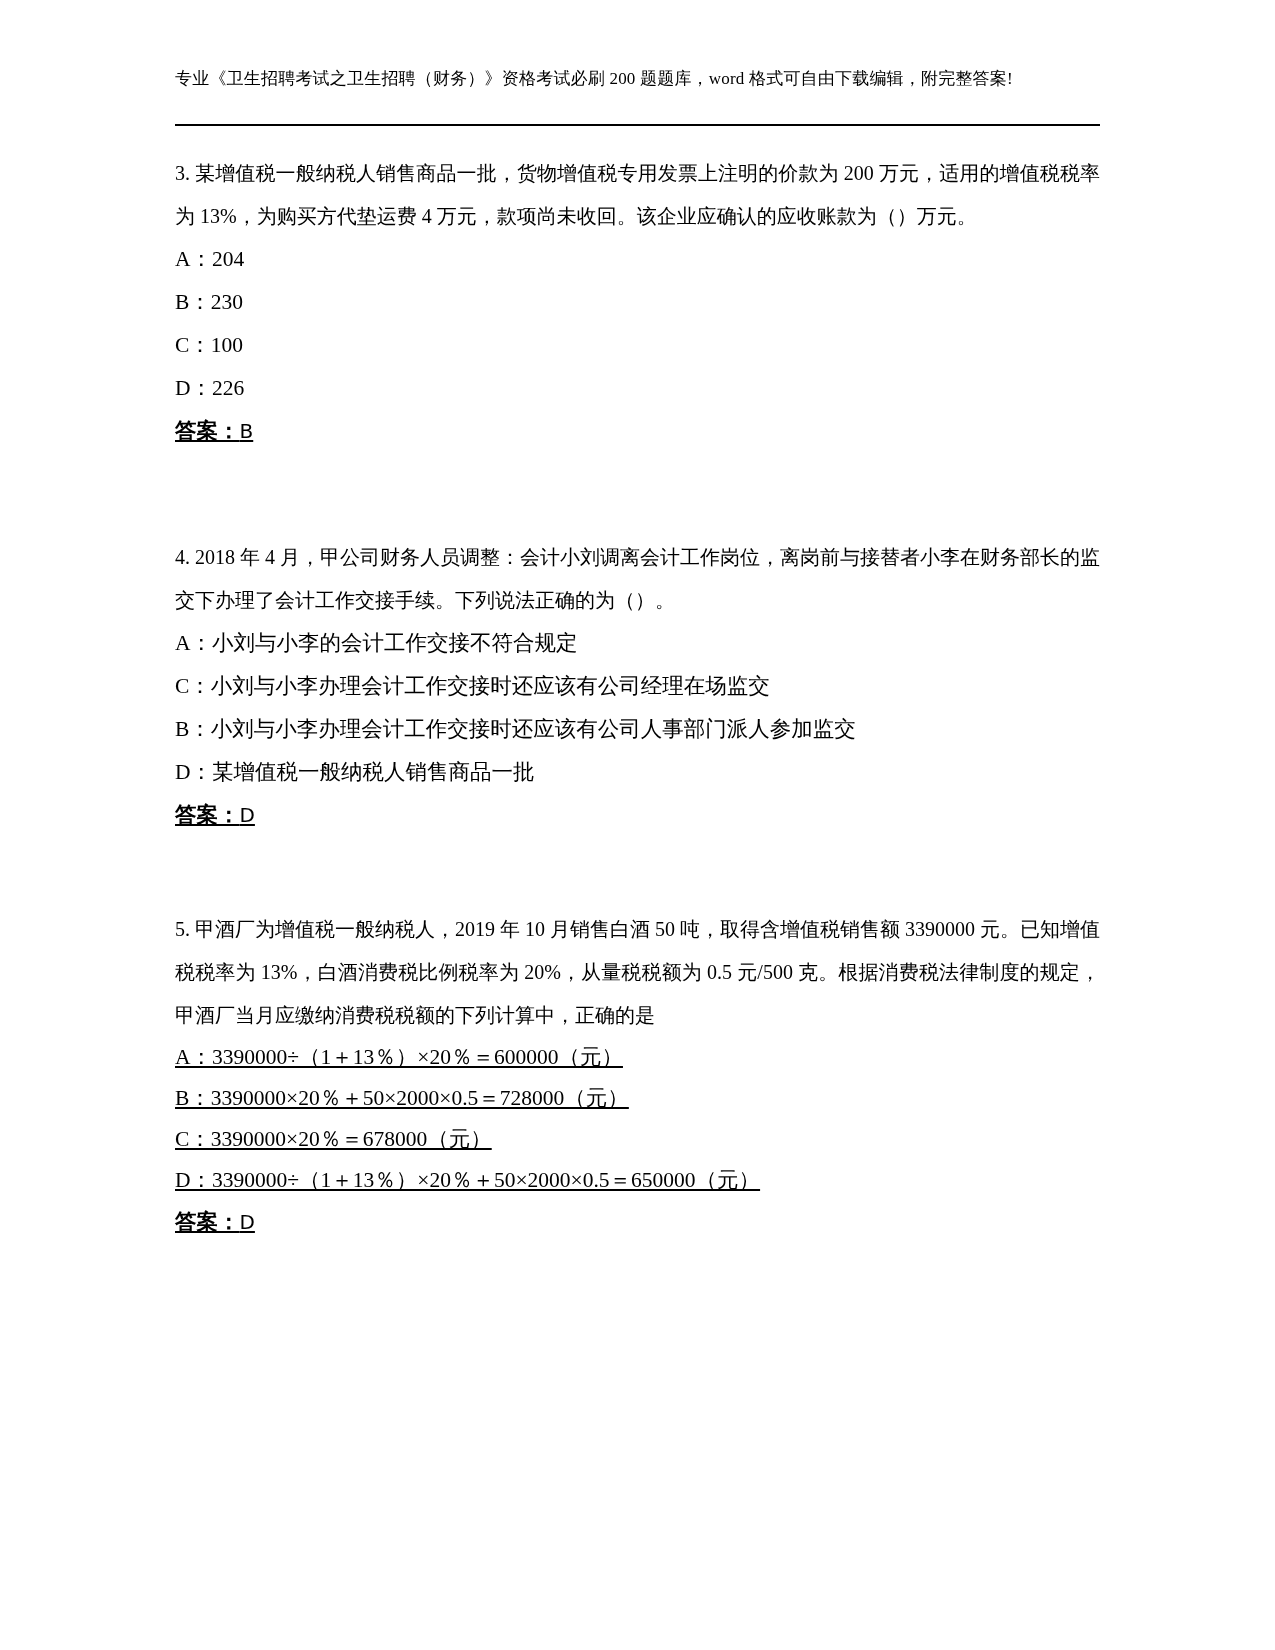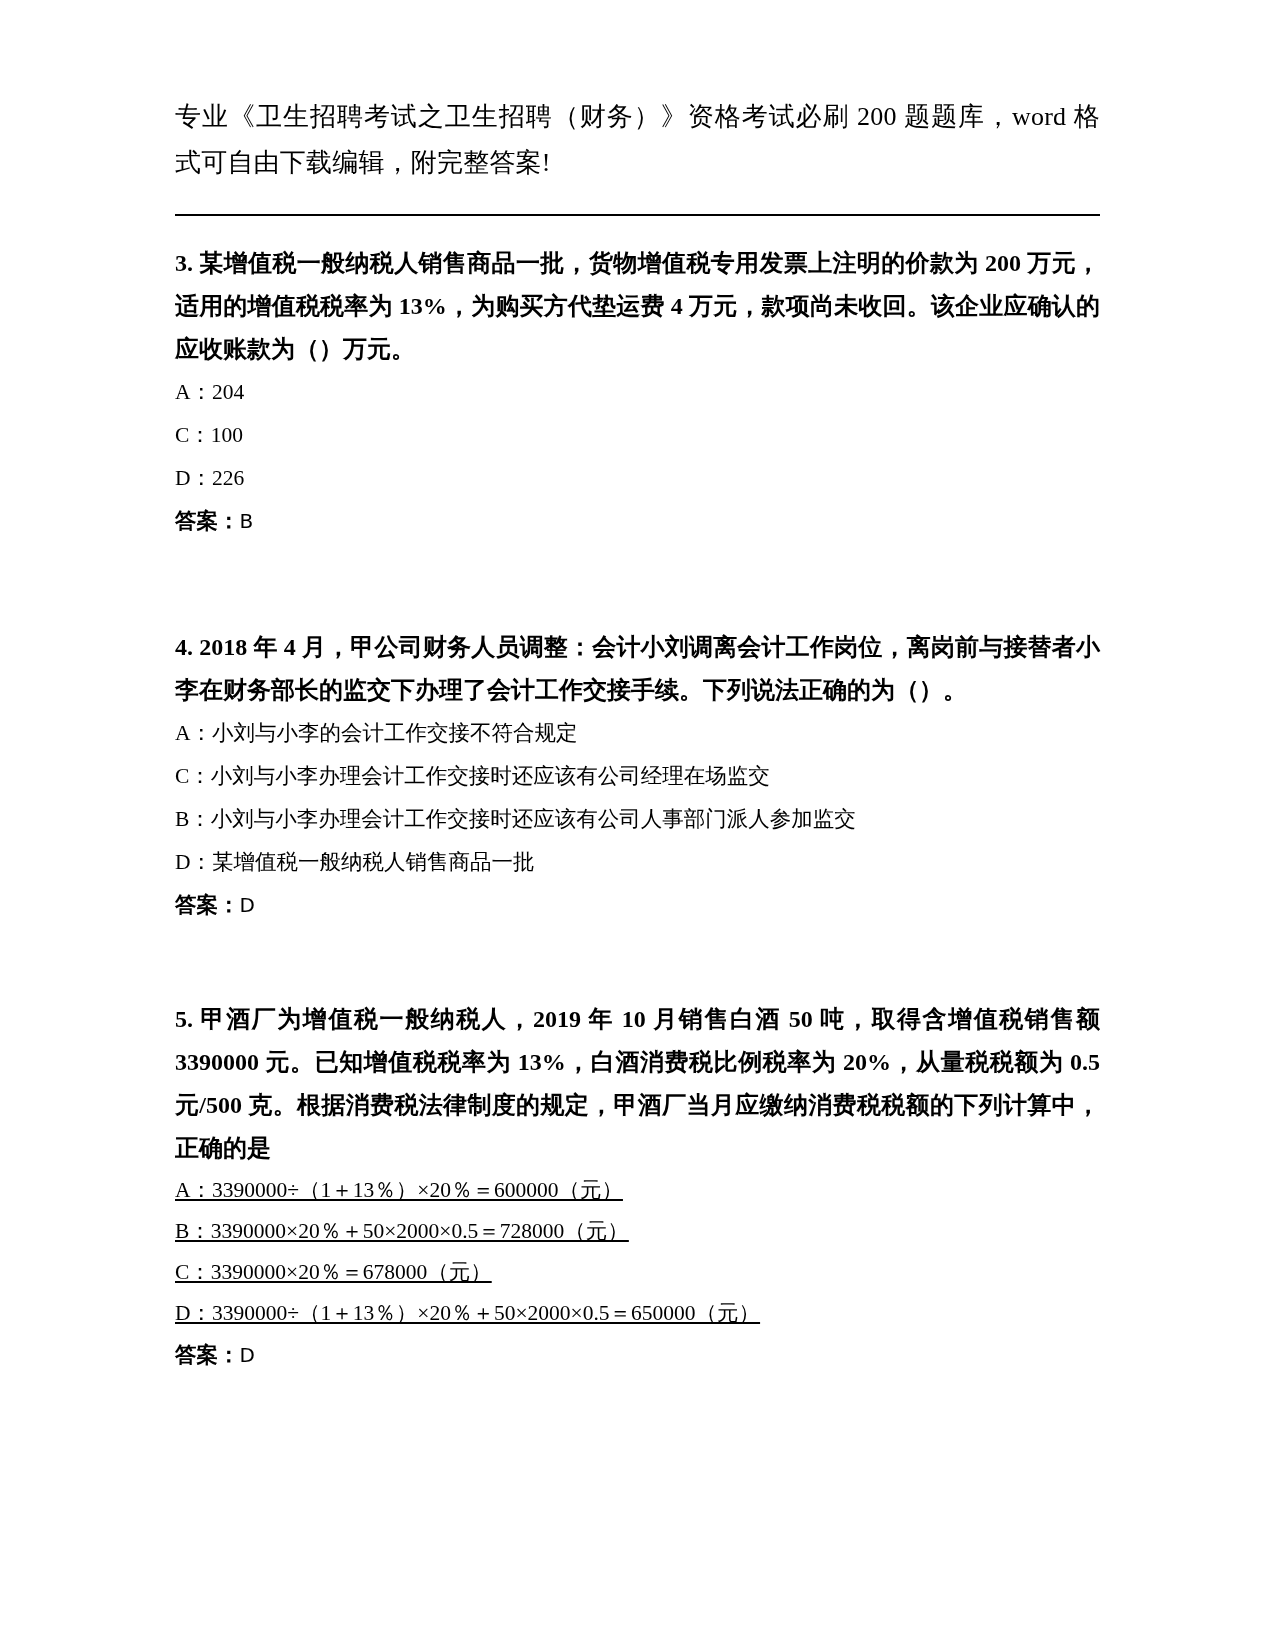--- a/index.html
+++ b/index.html
@@ -14,54 +14,53 @@
     color: #000000;
   }
   .page {
     position: relative;
     width: 1275px;
     height: 1650px;
     box-sizing: border-box;
     padding: 62px 175px 0 175px;
   }
   .header-text {
-    font-size: 26px;
-    line-height: 46px;
+    font-size: 17px;
+    line-height: 34px;
     letter-spacing: 0.2px;
     text-align: justify;
     text-justify: inter-ideograph;
-    margin-top: 32px;
   }
   .header-rule {
     margin-top: 28px;
     border: none;
     border-top: 2.5px solid #000;
     height: 0;
   }
   .question-block {
     margin-top: 26px;
   }
   .q-stem {
-    font-size: 24px;
+    font-size: 20px;
     line-height: 43px;
     text-align: justify;
     text-justify: inter-ideograph;
     text-indent: 0;
-    font-weight: bold;
   }
   .q-option {
     font-size: 21.5px;
     line-height: 43px;
     text-align: justify;
     text-justify: inter-ideograph;
   }
   .q-answer {
     font-size: 21.5px;
     line-height: 42px;
     font-weight: bold;
+    text-decoration: underline;
   }
   .q-answer .ans-val {
     font-weight: normal;
     font-family: "DejaVu Sans", sans-serif;
     font-size: 20px;
   }
   .gap-lg { height: 58px; }
   .gap-md { height: 46px; }
   .opt-tight { line-height: 41px; text-decoration: underline; }
 </style>
@@ -69,20 +68,21 @@
 <body>
 
 <div class="page">
 
   <div class="header-text">专业《卫生招聘考试之卫生招聘（财务）》资格考试必刷 200 题题库，word 格式可自由下载编辑，附完整答案!</div>
   <hr class="header-rule">
 
   <div class="question-block">
     <div class="q-stem">3. 某增值税一般纳税人销售商品一批，货物增值税专用发票上注明的价款为 200 万元，适用的增值税税率为 13%，为购买方代垫运费 4 万元，款项尚未收回。该企业应确认的应收账款为（）万元。</div>
     <div class="q-option">A：204</div>
+    <div class="q-option">B：230</div>
     <div class="q-option">C：100</div>
     <div class="q-option">D：226</div>
     <div class="q-answer"><span>答案：</span><span class="ans-val">B</span></div>
   </div>
 
   <div class="gap-lg"></div>
 
   <div class="question-block">
     <div class="q-stem">4. 2018 年 4 月，甲公司财务人员调整：会计小刘调离会计工作岗位，离岗前与接替者小李在财务部长的监交下办理了会计工作交接手续。下列说法正确的为（）。</div>
     <div class="q-option">A：小刘与小李的会计工作交接不符合规定</div>

